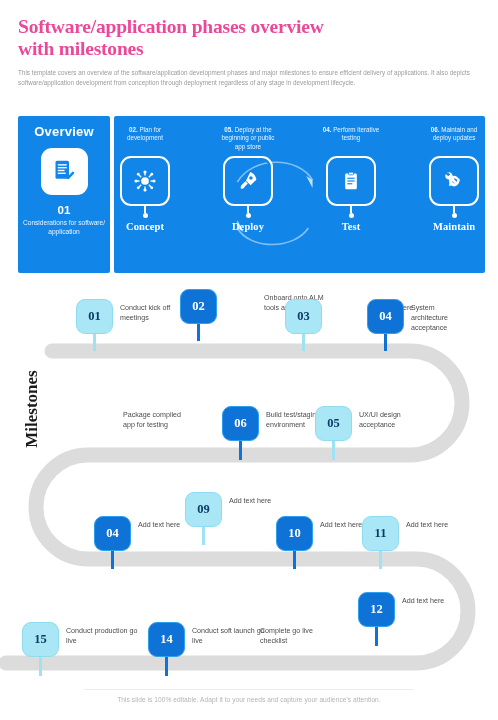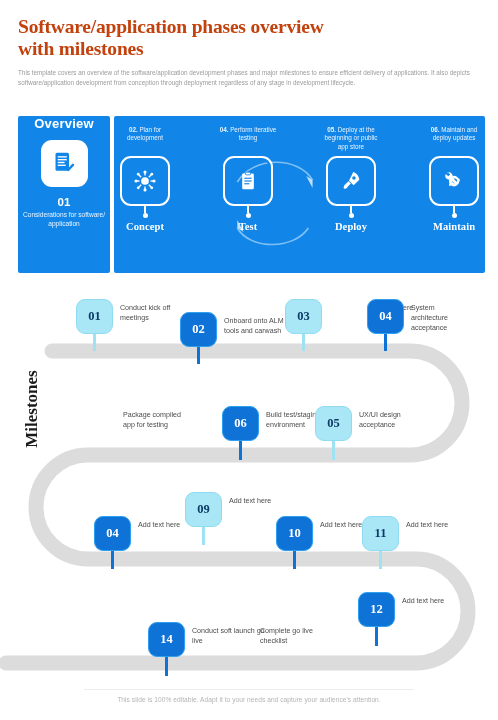--- a/index.html
+++ b/index.html
@@ -8,33 +8,33 @@
     font-family:"Liberation Sans",sans-serif;
     overflow:hidden;position:relative;
   }
   .slide{position:relative;width:498px;height:720px;}
 
   
   .header{padding:16px 18px 0 18px;}
   .title{
     font-family:"Liberation Serif",serif;
     font-weight:bold;font-size:19.5px;line-height:22px;
-    color:#c2410c;letter-spacing:-0.2px;margin:0;
+    color:#ec4899;letter-spacing:-0.2px;margin:0;
   }
   .subtitle{
     margin:8px 0 0 0;font-size:6.3px;line-height:9.6px;
     color:#9a9a9a;font-weight:normal;letter-spacing:0.02px;
     max-width:460px;
   }
 
   
   .banner{position:absolute;left:18px;top:116px;width:462px;height:157px;display:flex;}
   .ov-left{
     width:103px;height:157px;background:#1186e8;border-radius:2px;
-    display:flex;flex-direction:column;align-items:center;padding-top:0;box-sizing:border-box;
+    display:flex;flex-direction:column;align-items:center;padding-top:8px;box-sizing:border-box;
   }
   .ov-title{color:#fff;font-weight:bold;font-size:13px;letter-spacing:.2px;}
   .ov-iconbox{
     width:47px;height:47px;background:#fff;border-radius:11px;margin-top:9px;
     display:flex;align-items:center;justify-content:center;
   }
   .ov-num{color:#fff;font-weight:bold;font-size:11.5px;margin-top:9px;}
   .ov-desc{color:#eaf4ff;font-size:6.6px;line-height:9px;text-align:center;margin-top:2px;width:92px;}
 
   .ov-right{
@@ -164,57 +164,57 @@
             </svg>
           </div>
           <div class="ph-stem"></div>
           <div class="ph-dot"></div>
           <div class="ph-name">Concept</div>
         </div>
 
 
         <div class="phase">
           <div class="ph-head">
+            <b>05.</b>
+            <span>Deploy at the beginning or public app store</span>
+          </div>
+          <div class="ph-box">
+            <svg width="22" height="22" viewBox="0 0 24 24" fill="#ffffff">
+              <path d="M14.5 2.2c3.6 1.1 6.3 4.6 6.6 8.3l-6.2 6.2-5.1-5.1 4.7-9.4z"></path>
+              <path d="M9.2 12.2l2.6 2.6-4.5 4.5-2.6-2.6 4.5-4.5z"></path>
+              <circle cx="15.2" cy="8.6" r="1.9" fill="#1186e8"></circle>
+              <path d="M4.2 20.2c-.6-1.6.2-3.2 1.5-3.8l2.3 2.3c-.7 1.3-2.2 2.1-3.8 1.5z"></path>
+            </svg>
+          </div>
+          <div class="ph-stem"></div>
+          <div class="ph-dot"></div>
+          <div class="ph-name">Deploy</div>
+        </div>
+
+        <div class="phase">
+          <div class="ph-head">
             <b>04.</b>
             <span>Perform iterative testing</span>
           </div>
           <div class="ph-box">
             <svg width="20" height="20" viewBox="0 0 24 24">
               <rect x="5" y="3" width="14" height="19" rx="1.6" fill="#ffffff"></rect>
               <rect x="9" y="1.4" width="6" height="3.2" rx="1" fill="#ffffff" stroke="#1186e8" stroke-width="1"></rect>
               <rect x="7.6" y="8" width="8.8" height="1.4" fill="#1186e8"></rect>
               <rect x="7.6" y="11.3" width="8.8" height="1.4" fill="#1186e8"></rect>
               <rect x="7.6" y="14.6" width="6" height="1.4" fill="#1186e8"></rect>
             </svg>
           </div>
           <div class="ph-stem"></div>
           <div class="ph-dot"></div>
           <div class="ph-name">Test</div>
         </div>
 
         <div class="phase">
           <div class="ph-head">
-            <b>05.</b>
-            <span>Deploy at the beginning or public app store</span>
-          </div>
-          <div class="ph-box">
-            <svg width="22" height="22" viewBox="0 0 24 24" fill="#ffffff">
-              <path d="M14.5 2.2c3.6 1.1 6.3 4.6 6.6 8.3l-6.2 6.2-5.1-5.1 4.7-9.4z"></path>
-              <path d="M9.2 12.2l2.6 2.6-4.5 4.5-2.6-2.6 4.5-4.5z"></path>
-              <circle cx="15.2" cy="8.6" r="1.9" fill="#1186e8"></circle>
-              <path d="M4.2 20.2c-.6-1.6.2-3.2 1.5-3.8l2.3 2.3c-.7 1.3-2.2 2.1-3.8 1.5z"></path>
-            </svg>
-          </div>
-          <div class="ph-stem"></div>
-          <div class="ph-dot"></div>
-          <div class="ph-name">Deploy</div>
-        </div>
-
-        <div class="phase">
-          <div class="ph-head">
             <b>06.</b>
             <span>Maintain and deploy updates</span>
           </div>
           <div class="ph-box">
             <svg width="22" height="22" viewBox="0 0 24 24" fill="#ffffff">
               <path d="M15.5 7.5a5.6 5.6 0 1 0 0 9.2 5.6 5.6 0 0 0 0-9.2zm-2.8 7.3a2.7 2.7 0 1 1 0-5.4 2.7 2.7 0 0 1 0 5.4z"></path>
               <rect x="15.6" y="9.6" width="2.6" height="2.6"></rect>
               <rect x="6.6" y="14.6" width="2.6" height="2.6"></rect>
               <path d="M4.3 3.1c1.6-1 3.8-.8 5.1.6 1.2 1.2 1.5 3 .9 4.5l6 6-2.1 2.1-6-6c-1.5.6-3.3.3-4.5-.9-1.4-1.3-1.6-3.5-.6-5.1l2.6 2.6 2.1-2.1-2.6-2.6z"></path>
             </svg>
@@ -237,21 +237,21 @@
   </div>
 
   <div class="milestone" style="left:76px;top:299px;">
     <div class="badge-wrap">
       <div class="badge light">01</div>
       <div class="tail light" style="height:17px;"></div>
     </div>
     <div class="ms-text">Conduct kick off meetings</div>
   </div>
 
-  <div class="milestone" style="left:180px;top:312px;">
+  <div class="milestone" style="left:180px;top:289px;gap:40px;">
     <div class="badge-wrap">
       <div class="badge dark">02</div>
       <div class="tail dark" style="height:17px;"></div>
     </div>
     <div class="ms-text">Onboard onto ALM tools and carwash</div>
   </div>
 
   <div class="milestone" style="left:285px;top:299px;gap:42px;">
     <div class="badge-wrap">
       <div class="badge light">03</div>
@@ -313,20 +313,27 @@
   </div>
 
   <div class="milestone" style="left:362px;top:516px;">
     <div class="badge-wrap">
       <div class="badge light">11</div>
       <div class="tail light" style="height:18px;"></div>
     </div>
     <div class="ms-text">Add text here</div>
   </div>
 
+  <div class="milestone" style="left:22px;top:622px;">
+    <div class="badge-wrap">
+      <div class="badge light">15</div>
+      <div class="tail light" style="height:19px;"></div>
+    </div>
+    <div class="ms-text wide">Conduct production go live</div>
+  </div>
 
   <div class="milestone" style="left:148px;top:622px;">
     <div class="badge-wrap">
       <div class="badge dark">14</div>
       <div class="tail dark" style="height:19px;"></div>
     </div>
     <div class="ms-text wide">Conduct soft launch go live</div>
   </div>
 
   <div class="milestone" style="left:253px;top:622px;">

